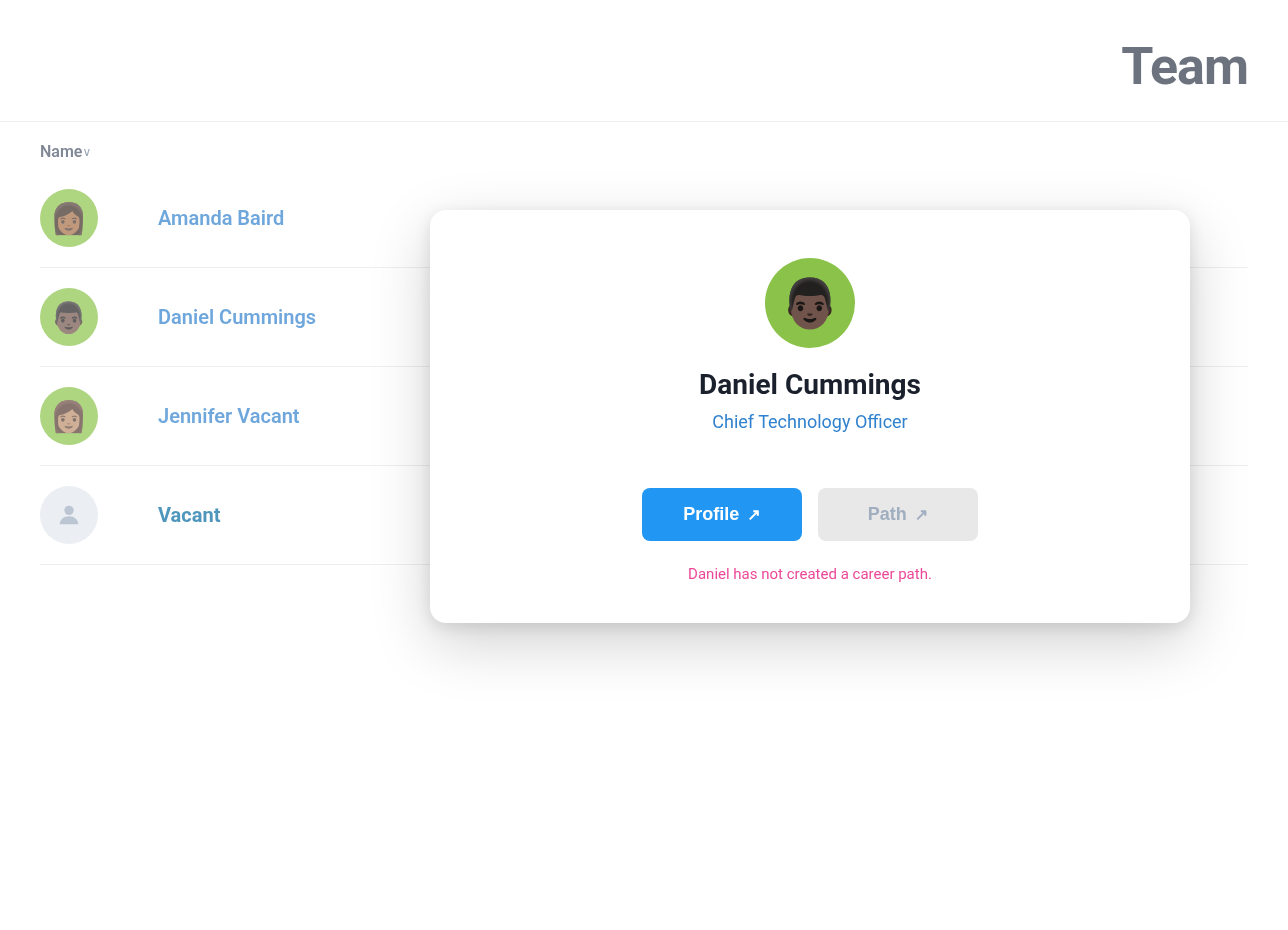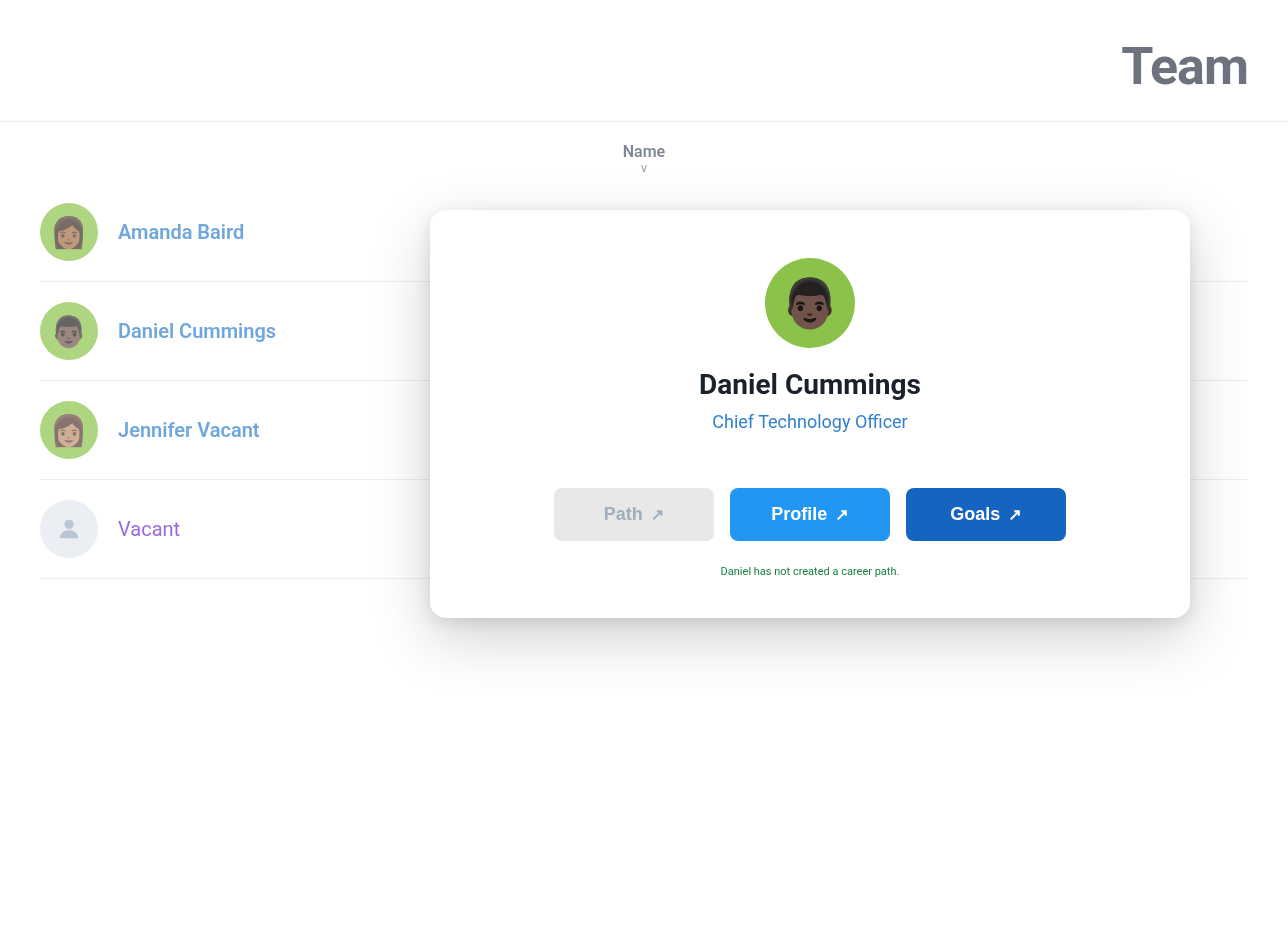--- a/index.html
+++ b/index.html
@@ -26,21 +26,20 @@
     }
 
     
     .table-area {
       padding: 0 40px;
     }
     .table-header {
       padding: 20px 0 8px 0;
       display: flex;
       align-items: center;
-      flex-direction: column;
     }
     .table-header-label {
       font-size: 16px;
       font-weight: 600;
       color: #4a5568;
     }
     .chevron-down {
       font-size: 12px;
       color: #718096;
     }
@@ -66,24 +65,25 @@
       flex-shrink: 0;
       overflow: hidden;
     }
     .avatar-green { background: #8bc34a; }
     .avatar-gray { background: #e2e8f0; }
 
     .member-name {
       font-size: 20px;
       font-weight: 600;
       color: #3182ce;
+      margin-left: 40px;
     }
     .member-name.vacant {
-      color: #6d28d9;
-      font-weight: 400;
+      color: #0369a1;
+      font-weight: 700;
     }
 
     
     .overlay {
       position: absolute;
       top: 0; left: 0; right: 0; bottom: 0;
       background: rgba(255,255,255,0.3);
       z-index: 10;
     }
 
@@ -163,22 +163,22 @@
       background: #1565c0;
       color: #ffffff;
     }
 
     .btn-arrow::after {
       content: '↗';
       font-size: 16px;
     }
 
     .modal-caption {
-      font-size: 11px;
-      color: #15803d;
+      font-size: 15px;
+      color: #ec4899;
     }
   </style>
 </head>
 <body>
 
 <div class="page-header">
   <h1 class="page-title">Team</h1>
 </div>
 
 <div class="table-area">
@@ -223,28 +223,24 @@
 
 <div class="modal-card">
   <div class="modal-avatar">
     <span>👨🏿</span>
   </div>
 
   <div class="modal-name">Daniel Cummings</div>
   <div class="modal-title">Chief Technology Officer</div>
 
   <div class="modal-buttons">
+    <button class="btn btn-blue btn-arrow">
+      <span>Profile</span>
+
+    </button>
     <button class="btn btn-gray btn-arrow">
       <span>Path</span>
 
     </button>
-    <button class="btn btn-blue btn-arrow">
-      <span>Profile</span>
-
-    </button>
-    <button class="btn btn-dark-blue btn-arrow">
-      <span>Goals</span>
-
-    </button>
   </div>
 
   <p class="modal-caption">Daniel has not created a career path.</p>
 </div>
 
 </body></html>

